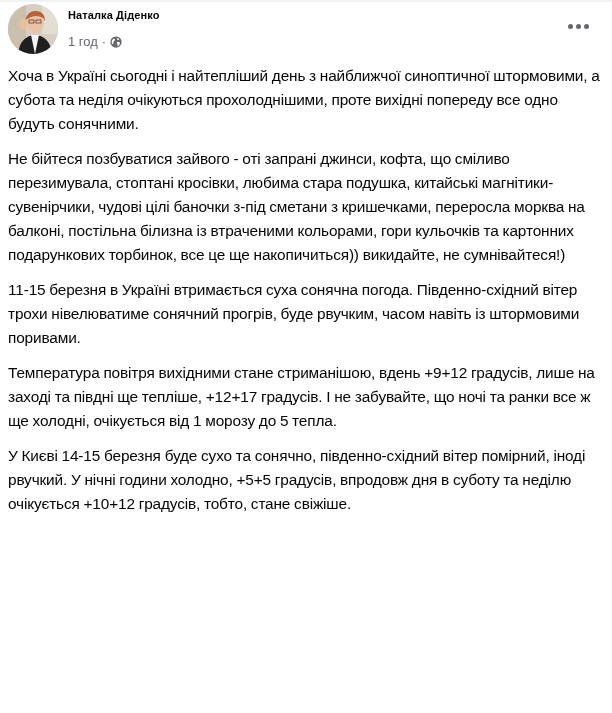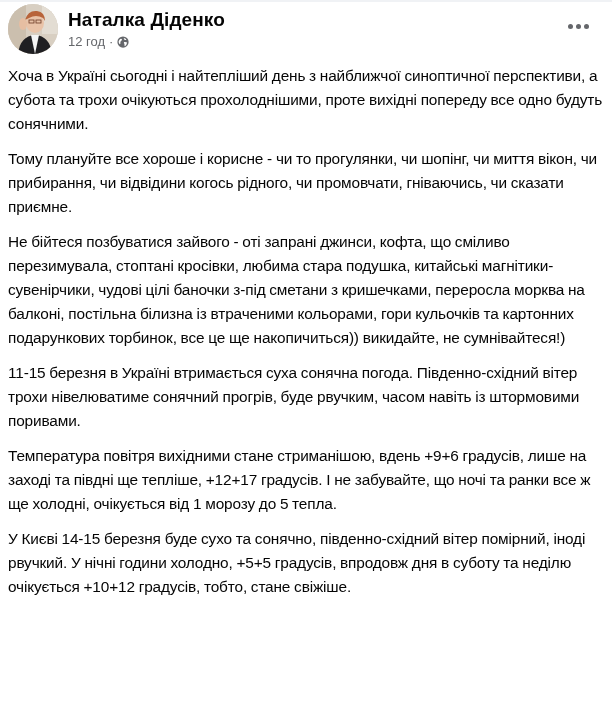--- a/index.html
+++ b/index.html
@@ -6,21 +6,21 @@
     html, body { width: 612px; height: 713px; background: #ffffff; overflow: hidden; }
     body { font-family: "Liberation Sans", "DejaVu Sans", sans-serif; color: #050505; position: relative; }
     .top-divider { position: absolute; left: 0; top: 0; width: 612px; height: 2px; background: #f0f2f5; }
     .header { position: absolute; left: 0; top: 0; width: 612px; height: 60px; }
     .avatar {
       position: absolute; left: 8px; top: 4px; width: 50px; height: 50px; border-radius: 50%;
       overflow: hidden; background: #d9d2c7;
     }
     .avatar svg { width: 50px; height: 50px; display: block; }
     .author-name {
-      position: absolute; left: 68px; top: 9px; font-size: 19px; font-weight: bold; color: #050505;
+      position: absolute; left: 68px; top: 9px; font-size: 11px; font-weight: bold; color: #050505;
       letter-spacing: 0.1px;
     }
     .meta { position: absolute; left: 68px; top: 34px; display: flex; align-items: center; font-size: 13px; color: #65676b; }
     .meta .dot { margin: 0 4px; }
     .globe { width: 12px; height: 12px; display: inline-block; }
     .more-button {
       position: absolute; left: 562px; top: 14px; width: 32px; height: 24px; display: flex; align-items: center;
       justify-content: center; gap: 3px; cursor: pointer;
     }
     .more-button span { width: 5px; height: 5px; border-radius: 50%; background: #65676b; display: block; }
@@ -45,38 +45,37 @@
       <path d="M17 16 Q20 6 29 7 Q37 8 37 17 L35 14 Q28 10 21 14 Z" fill="#b8643a"></path>
       <rect x="21" y="16" width="5" height="3" fill="none" stroke="#6b3a25" stroke-width="0.8"></rect>
       <rect x="28" y="16" width="5" height="3" fill="none" stroke="#6b3a25" stroke-width="0.8"></rect>
       <path d="M10 50 Q12 32 27 31 Q42 32 44 50 Z" fill="#1f1f22"></path>
       <path d="M23 31 L27 50 L31 31 Z" fill="#f4f4f4"></path>
       <ellipse cx="15" cy="20" rx="4" ry="6" fill="#e6bea2"></ellipse>
     </svg>
   </div>
   <div class="author-name">Наталка Діденко</div>
   <div class="meta">
-    <span>12 год</span>
+    <span>1 год</span>
     <span class="dot">·</span>
     <span class="globe">
       <svg viewBox="0 0 16 16" width="12" height="12">
         <circle cx="8" cy="8" r="7.5" fill="#65676b"></circle>
         <path d="M3.5 4.5 Q5 3 6.5 4 Q7 5.5 5.5 6.5 Q4 7 4.5 9 Q5 10.5 3.5 11 Q2 9 2.2 7 Z" fill="#ffffff"></path>
         <path d="M9 2.5 Q11 3 12.5 4.5 Q11.5 5.5 10 5 Q9 4 9 2.5 Z" fill="#ffffff"></path>
         <path d="M9.5 8 Q11.5 7.5 13.5 8.5 Q13 11.5 10.5 13.5 Q9.5 12 10 10.5 Q8.5 9.5 9.5 8 Z" fill="#ffffff"></path>
       </svg>
     </span>
   </div>
   <div class="more-button">
     <span></span>
     <span></span>
     <span></span>
   </div>
 </div>
 
 <div class="post-body">
-  <p class="para">Хоча в Україні сьогодні і найтепліший день з найближчої синоптичної перспективи, а субота та трохи очікуються прохолоднішими, проте вихідні попереду все одно будуть сонячними.</p>
-  <p class="para">Тому плануйте все хороше і корисне - чи то прогулянки, чи шопінг, чи миття вікон, чи прибирання, чи відвідини когось рідного, чи промовчати, гніваючись, чи сказати приємне.</p>
+  <p class="para">Хоча в Україні сьогодні і найтепліший день з найближчої синоптичної штормовими, а субота та неділя очікуються прохолоднішими, проте вихідні попереду все одно будуть сонячними.</p>
   <p class="para">Не бійтеся позбуватися зайвого - оті запрані джинси, кофта, що сміливо перезимувала, стоптані кросівки, любима стара подушка, китайські магнітики-сувенірчики, чудові цілі баночки з-під сметани з кришечками, переросла морква на балконі, постільна білизна із втраченими кольорами, гори кульочків та картонних подарункових торбинок, все це ще накопичиться)) викидайте, не сумнівайтеся!)</p>
   <p class="para">11-15 березня в Україні втримається суха сонячна погода. Південно-східний вітер трохи нівелюватиме сонячний прогрів, буде рвучким, часом навіть із штормовими поривами.</p>
-  <p class="para">Температура повітря вихідними стане стриманішою, вдень +9+6 градусів, лише на заході та півдні ще тепліше, +12+17 градусів. І не забувайте, що ночі та ранки все ж ще холодні, очікується від 1 морозу до 5 тепла.</p>
+  <p class="para">Температура повітря вихідними стане стриманішою, вдень +9+12 градусів, лише на заході та півдні ще тепліше, +12+17 градусів. І не забувайте, що ночі та ранки все ж ще холодні, очікується від 1 морозу до 5 тепла.</p>
   <p class="para">У Києві 14-15 березня буде сухо та сонячно, південно-східний вітер помірний, іноді рвучкий. У нічні години холодно, +5+5 градусів, впродовж дня в суботу та неділю очікується +10+12 градусів, тобто, стане свіжіше.</p>
 </div>
 
 </body></html>

